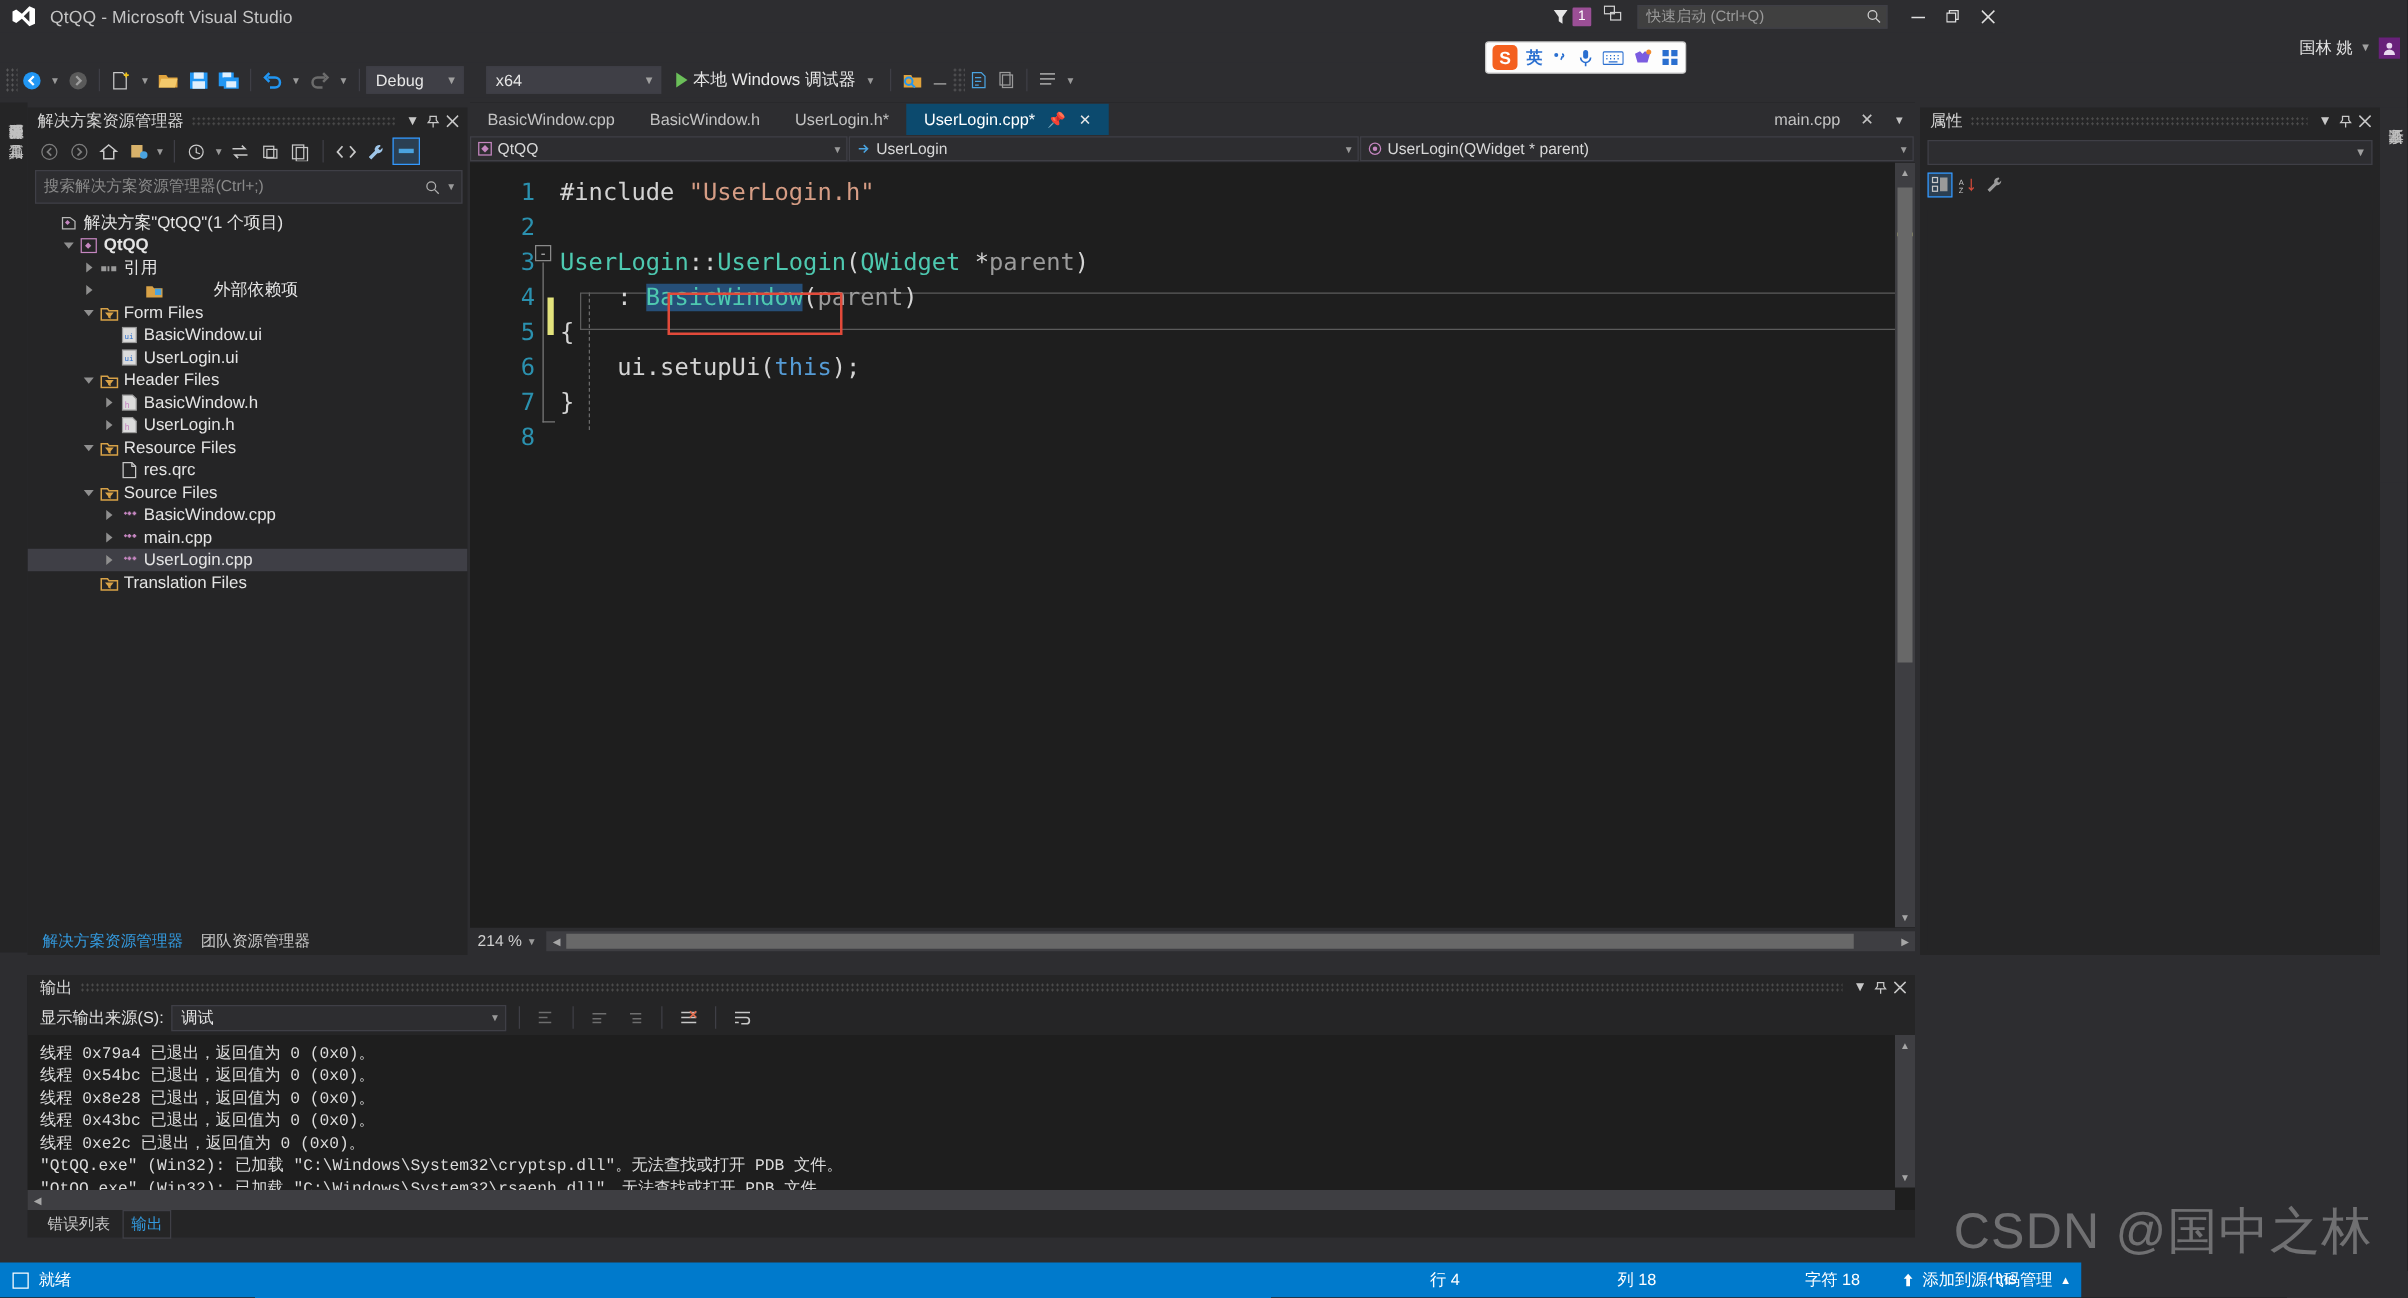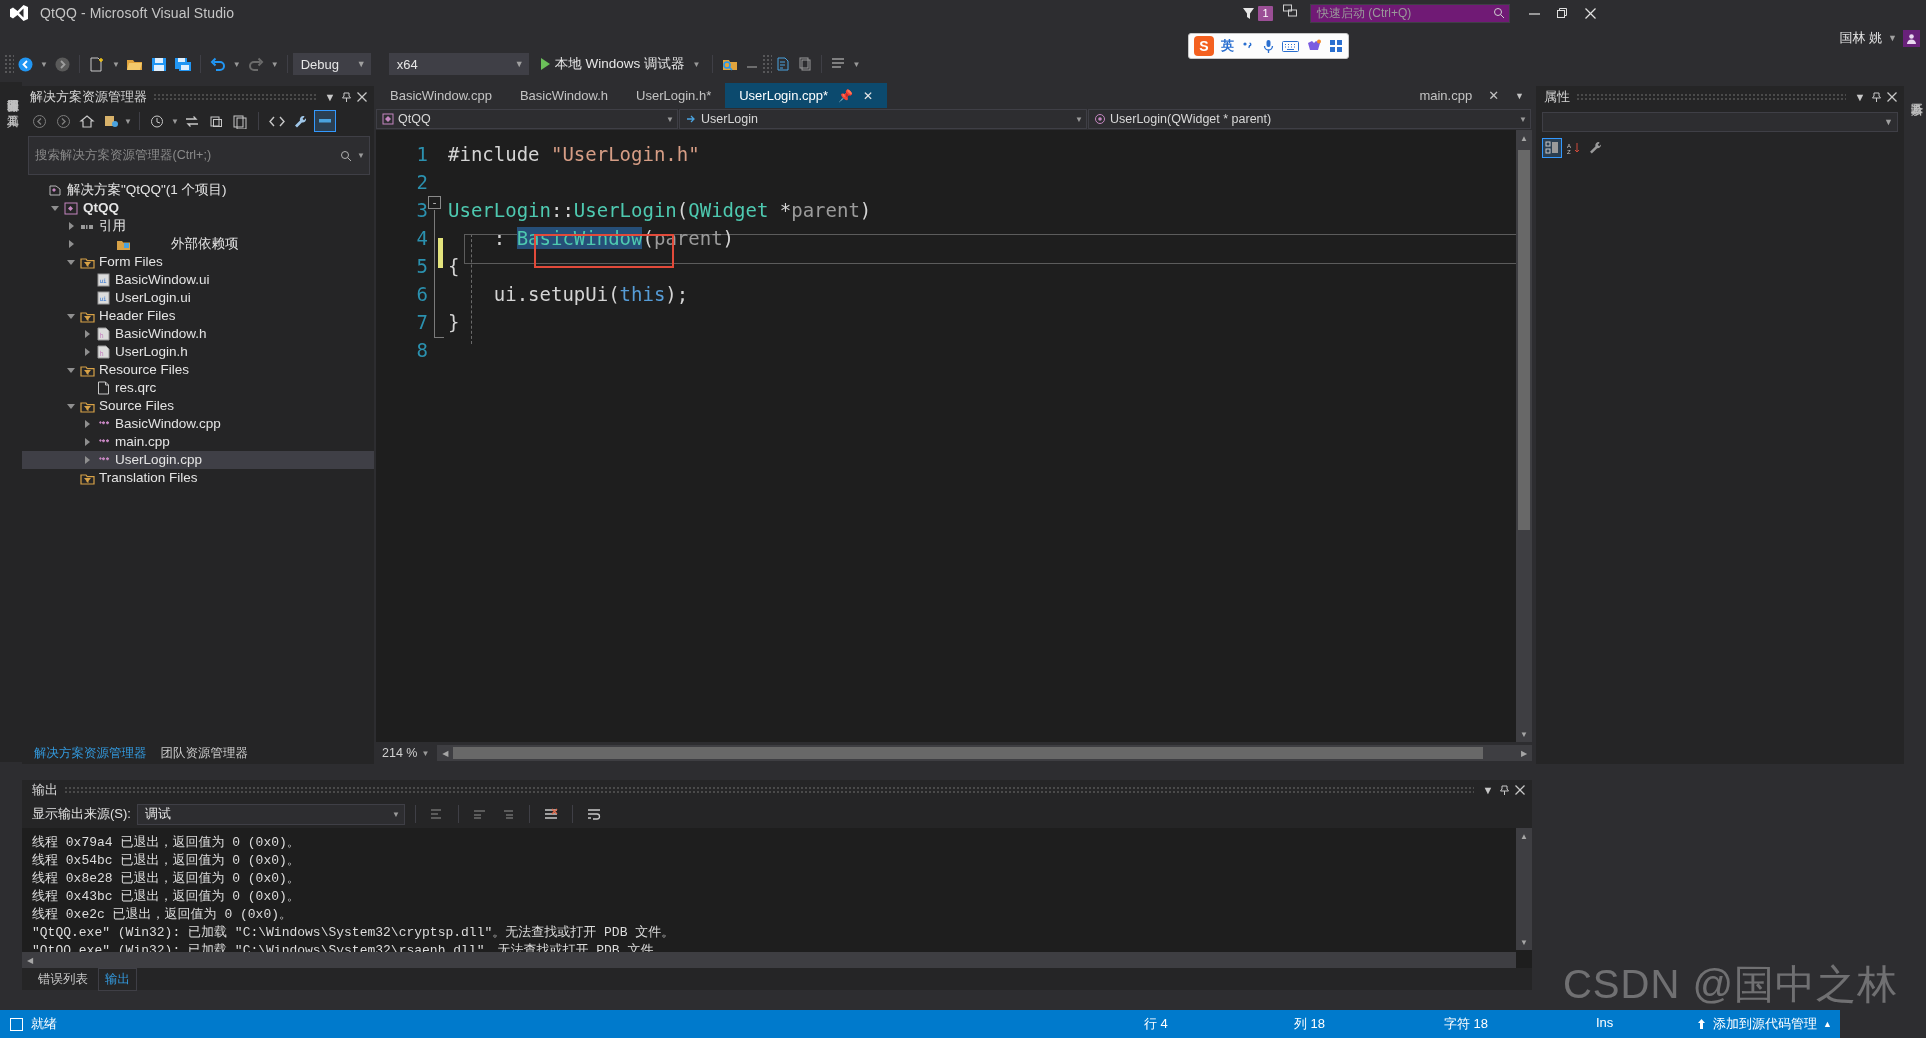--- a/index.html
+++ b/index.html
@@ -23,21 +23,21 @@
   }
   .title-text { color: #c5c5c5; font-size: 14px; letter-spacing: .1px; }
   .tb-right { position: absolute; right: 0; top: 0; height: 26px; display: flex; align-items: center; }
   .notif-wrap { display:flex; align-items:center; gap:3px; margin-right: 10px; }
   .notif-badge {
     background: #9b4f96; color: #fff; font-size: 11px; line-height: 14px;
     padding: 0 4px; height: 15px; min-width: 15px; text-align: center; border-radius: 1px;
   }
   .feedback-ico { margin-right: 12px; color: #c5c5c5; }
   .quicklaunch {
-    width: 200px; height: 19px; background: #701a75; border: 1px solid #3f3f46;
+    width: 200px; height: 19px; background: #404040; border: 1px solid #3f3f46;
     display: flex; align-items: center; color: #9a9a9a; font-size: 12px;
     padding: 0 4px 0 6px; margin-right: 10px;
   }
   .quicklaunch span.ql-text { flex: 1; }
   .win-btn { width: 28px; height: 26px; display: flex; align-items: center; justify-content: center; color: #d0d0d0; }
   .win-btn svg { display: block; }
 
   
   .menubar {
     position: absolute; left: 0; top: 26px; width: 1926px; height: 24px;
@@ -82,21 +82,21 @@
   }
   .panel-head { height: 22px; display: flex; align-items: center; padding: 0 4px 0 8px; }
   .panel-title { color: #d6d6d6; font-size: 13px; white-space: nowrap; }
   .dotfill { flex: 1; height: 8px; margin: 0 6px;
     background-image: radial-gradient(#4a4a4a 1px, transparent 1px); background-size: 4px 4px; }
   .panel-btn { width: 16px; height: 16px; color: #c8c8c8; display:flex;align-items:center;justify-content:center; font-size: 11px; }
   .sln-toolbar { height: 26px; display: flex; align-items: center; gap: 2px; padding-left: 6px; }
   .sln-tb-ico { width: 22px; height: 22px; display: flex; align-items: center; justify-content: center; color: #9d9d9d; }
   .sln-tb-ico.active { border: 1px solid #3399ff; background: #2b3f52; }
   .sln-search {
-    height: 39px; margin: 2px 4px 0 6px; background: #2d2d30; border: 1px solid #3f3f46;
+    height: 27px; margin: 2px 4px 0 6px; background: #2d2d30; border: 1px solid #3f3f46;
     display: flex; align-items: center; padding: 0 4px 0 6px;
   }
   .sln-search .ph { flex: 1; color: #8a8a8a; font-size: 12.5px; }
   .tree { flex: 1; overflow: hidden; padding-top: 6px; font-size: 13.5px; color: #e4e4e4; }
   .trow { height: 18px; display: flex; align-items: center; white-space: nowrap; }
   .trow.selected { background: #3f3f46; }
   .tw { width: 14px; display: flex; align-items: center; justify-content: center; }
   .arrow-c { width:0;height:0;border-left:5px solid #8f8f8f;border-top:4px solid transparent;border-bottom:4px solid transparent; }
   .arrow-o { width:0;height:0;border-top:5px solid #8f8f8f;border-left:4px solid transparent;border-right:4px solid transparent; }
   .tico { width: 18px; display: flex; align-items: center; justify-content: center; margin-right: 3px; }
@@ -184,21 +184,21 @@
   .out-scroll-v { position: absolute; right: 0; top: 48px; bottom: 18px; width: 16px; background: #3e3e42; }
   .out-scroll-h { position: absolute; left: 0; right: 16px; bottom: 0; height: 16px; background: #3e3e42; }
   .out-scroll-h .ha { width:16px;height:16px;display:flex;align-items:center;justify-content:center;color:#a6a6a6;font-size:8px;}
 
   .bottom-tabs { position: absolute; left: 22px; top: 968px; width: 1510px; height: 22px; background: #252526;
                  display: flex; align-items: center; gap: 4px; padding-left: 10px; }
   .btab { font-size: 12.5px; color: #c9c9c9; padding: 2px 6px; }
   .btab.active { color: #3399dd; border: 1px solid #3f3f46; }
 
   
-  .statusbar { position: absolute; left: 0; bottom: 0; width: 1840px; height: 28px; background: #007acc;
+  .statusbar { position: absolute; left: 0; bottom: 0; width: 1665px; height: 28px; background: #007acc;
                display: flex; align-items: center; color: #fff; font-size: 13px; }
   .sb-left { display: flex; align-items: center; gap: 8px; padding-left: 10px; }
   .sb-box { width: 13px; height: 13px; border: 1.5px solid #fff; }
   .sb-pos { position: absolute; left: 1144px; display: flex; gap: 12px; }
   .sb-pos span { display: inline-block; }
   .sb-right { position: absolute; right: 8px; display: flex; align-items: center; gap: 6px; font-size: 13px; }
 
   
   .sogou { position: absolute; left: 1188px; top: 33px; height: 26px; background: #fdfdfd;
            border: 1px solid #c8c8c8; border-radius: 3px; display: flex; align-items: center; padding: 0 5px; gap: 7px; }

